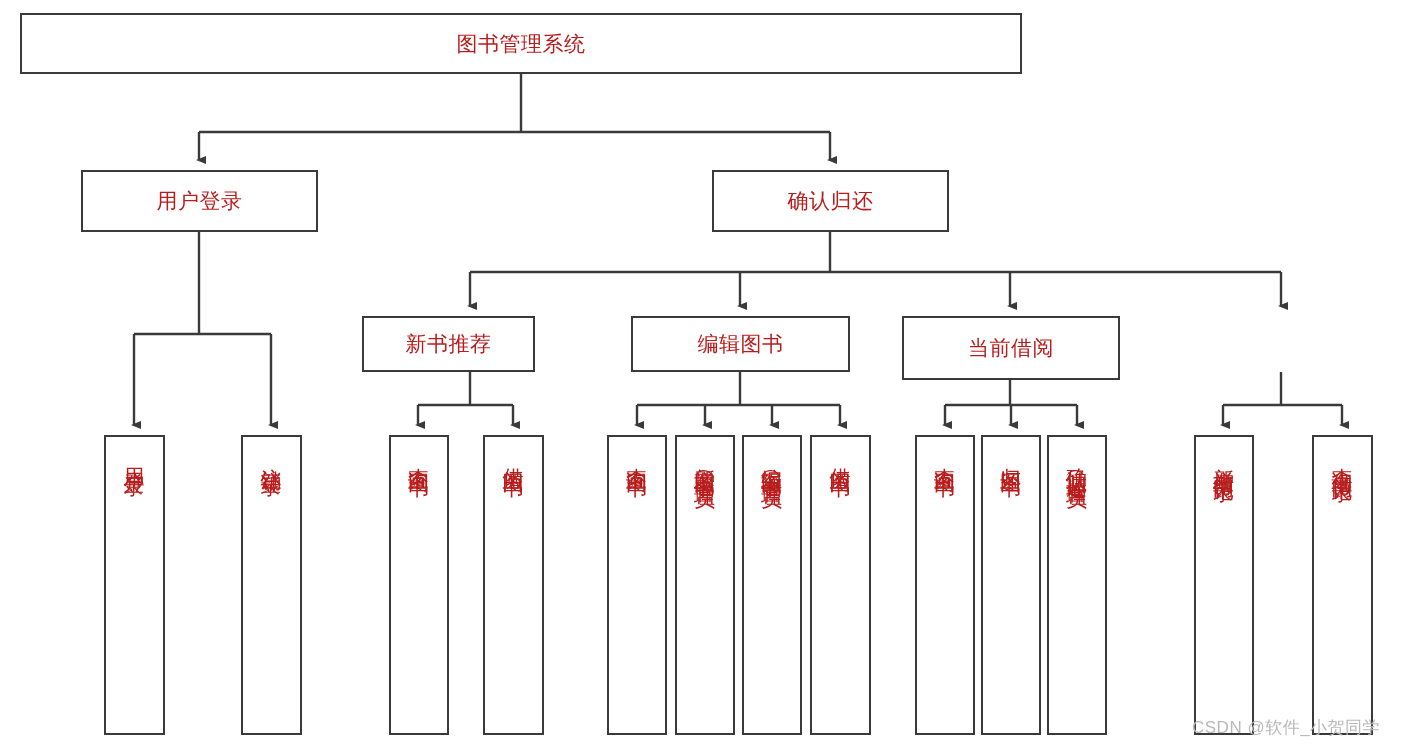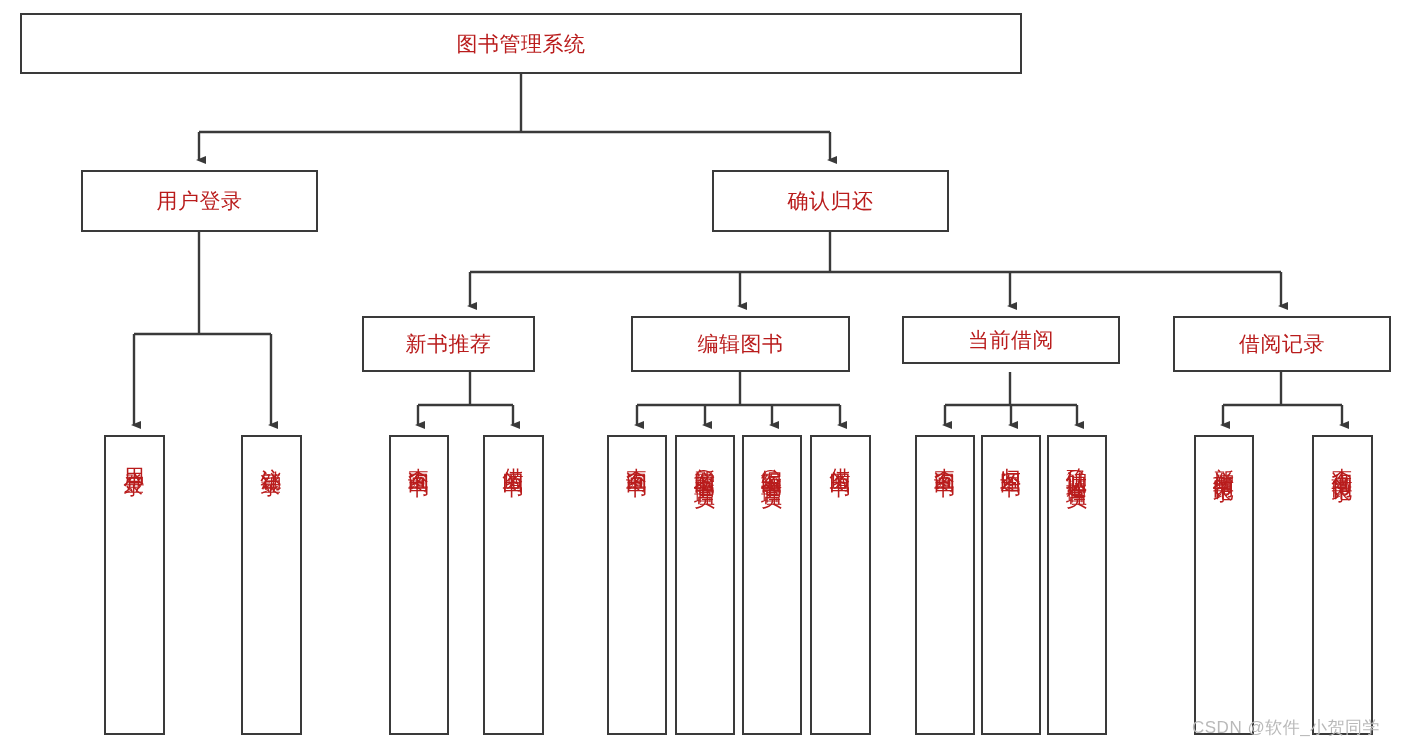--- a/index.html
+++ b/index.html
@@ -137,27 +137,24 @@
   </div>
 
   <div class="node horizontal" style="left:362px; top:316px; width:173px; height:56px;">
     <span class="label">新书推荐</span>
   </div>
 
   <div class="node horizontal" style="left:631px; top:316px; width:219px; height:56px;">
     <span class="label">编辑图书</span>
   </div>
 
-  <div class="node horizontal" style="left:902px; top:316px; width:218px; height:48px;">
+  <div class="node horizontal" style="left:902px; top:316px; width:218px; height:64px;">
     <span class="label">当前借阅</span>
   </div>
 
-  <div class="node horizontal" style="left:1173px; top:316px; width:218px; height:56px;">
-    <span class="label">借阅记录</span>
-  </div>
 
   <div class="node vertical" style="left:104px; top:435px; width:61px; height:300px;">
     <span class="label">用户登录</span>
   </div>
 
   <div class="node vertical" style="left:241px; top:435px; width:61px; height:300px;">
     <span class="label">注销登录</span>
   </div>
 
   <div class="node vertical" style="left:389px; top:435px; width:60px; height:300px;">

